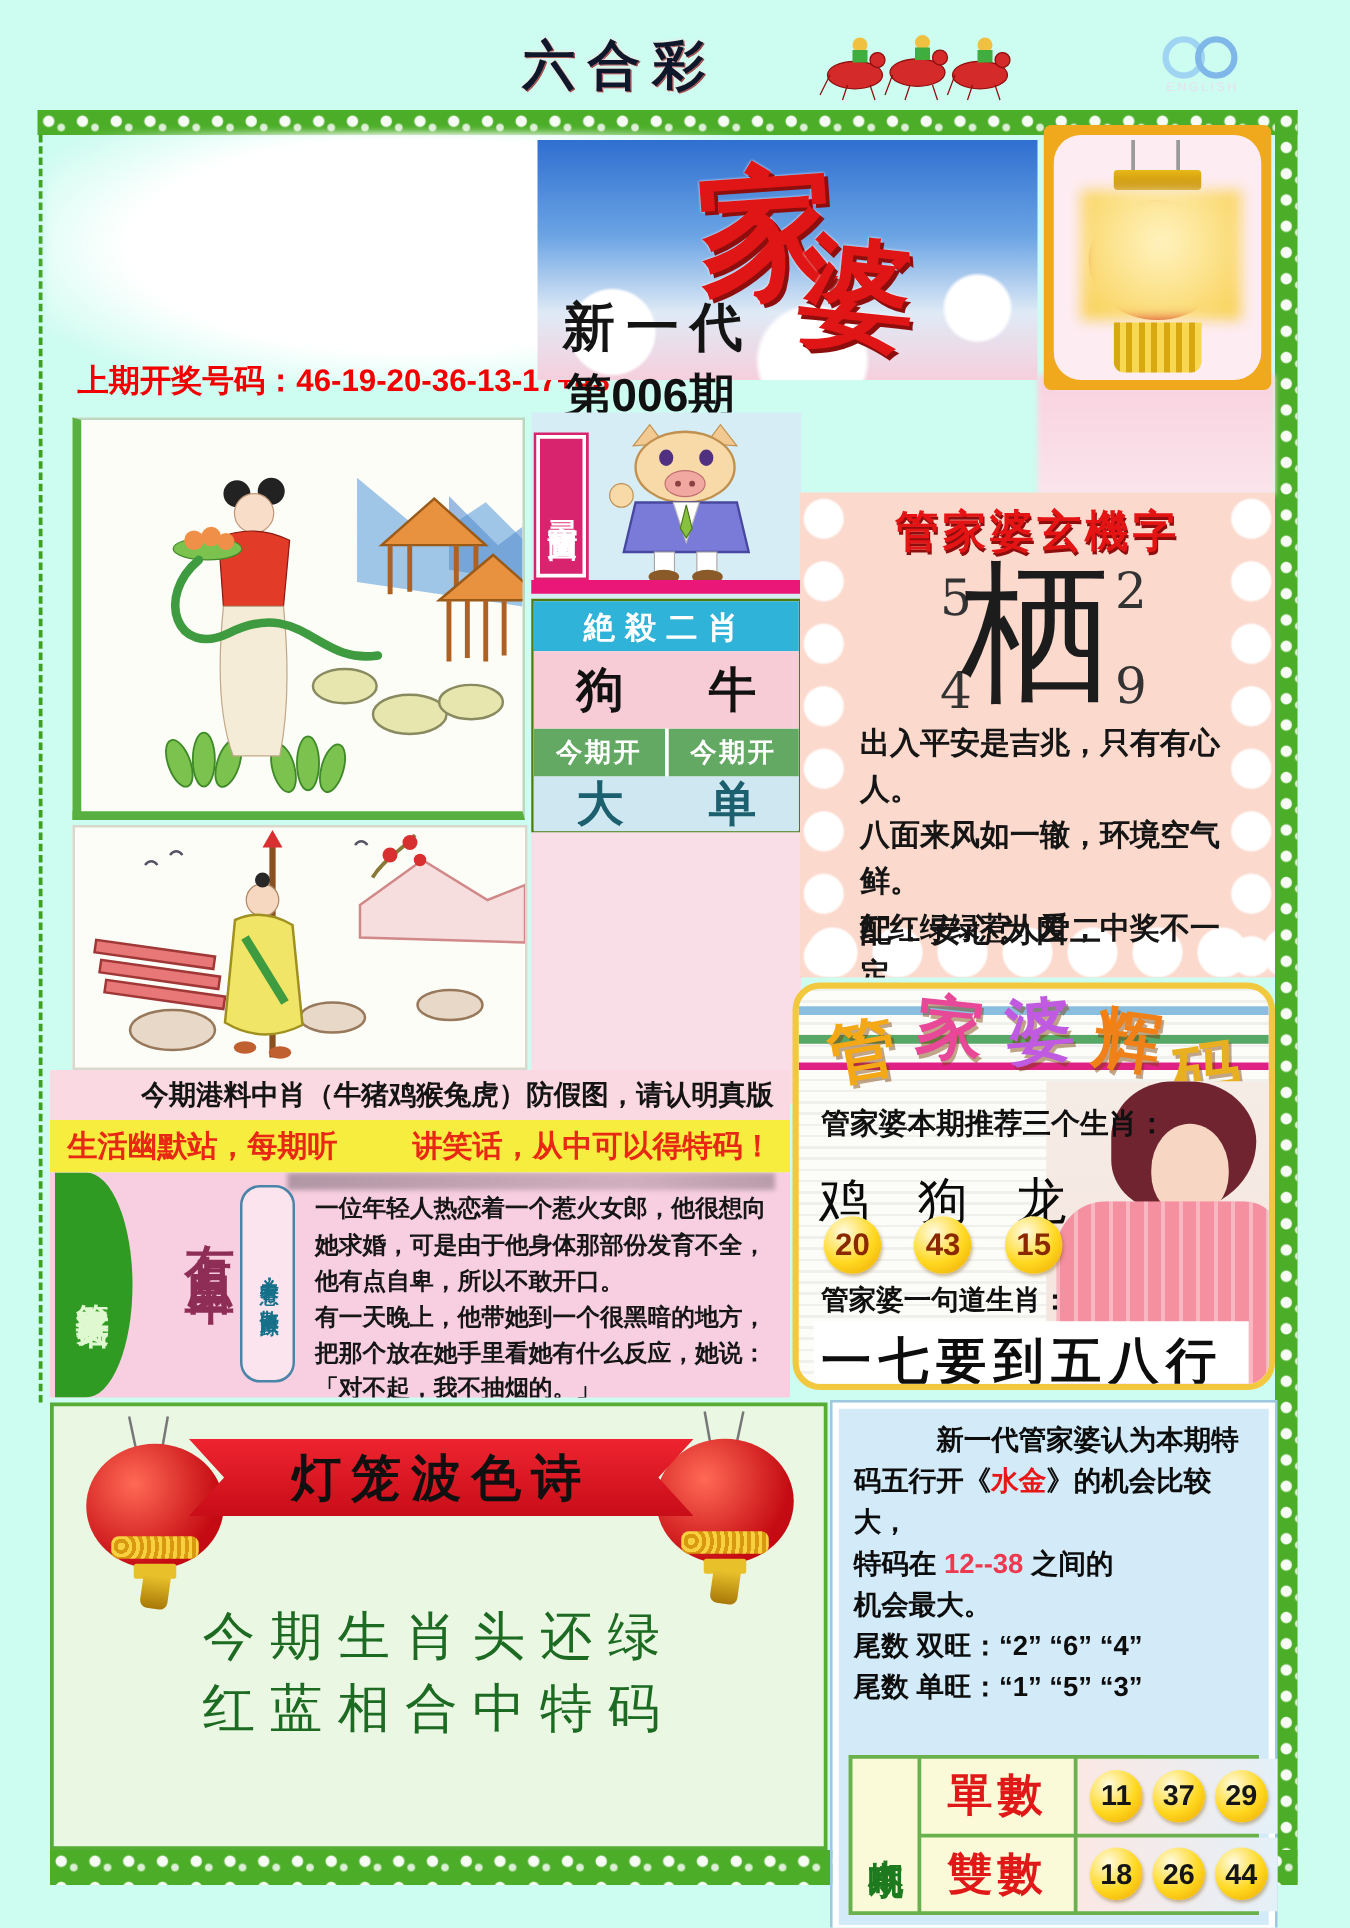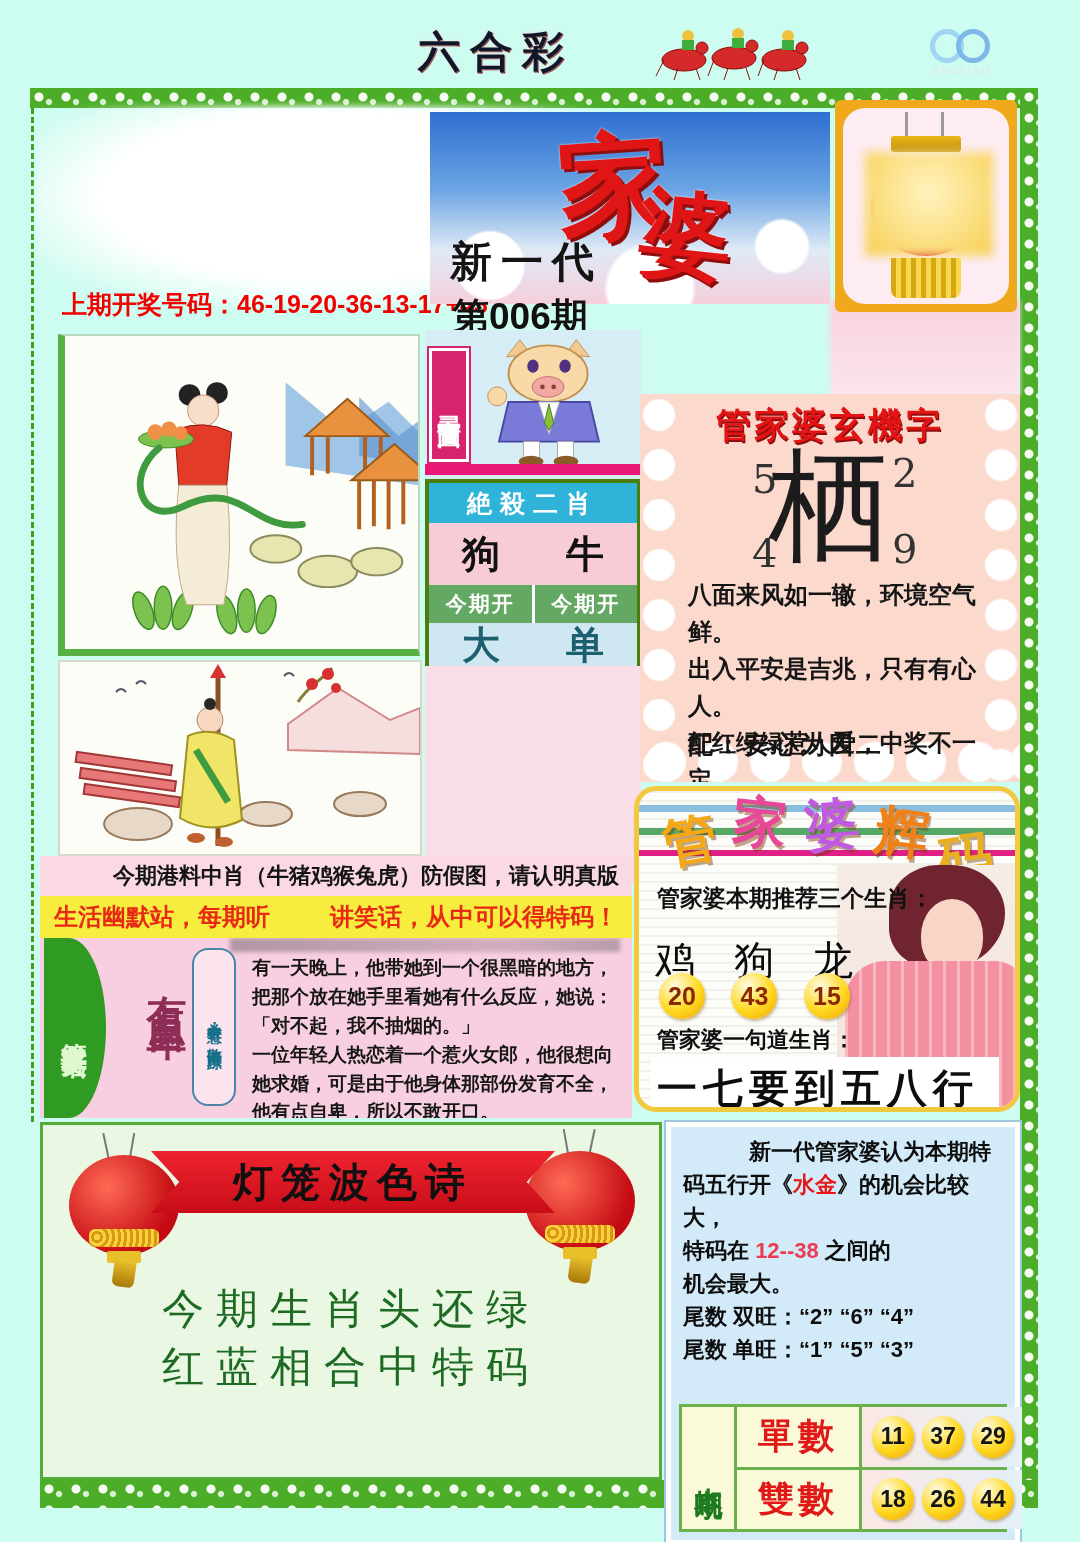--- a/index.html
+++ b/index.html
@@ -55,21 +55,21 @@
   
   .fairy-frame{left:58px;top:334px;width:362px;height:322px;background:#fdfdf8;
     border-left:7px solid #58b040;border-bottom:7px solid #58b040;border-top:2px solid #bcd8c0;border-right:2px solid #bcd8c0;box-sizing:border-box;}
   
   .mid-bg{left:425px;top:330px;width:216px;height:336px;background:#d6edf5;}
   .treasure{left:429px;top:348px;width:40px;height:114px;background:#d8246e;box-shadow:inset 0 0 0 3px #fff,0 0 0 2px #d8246e;
     color:#fff;writing-mode:vertical-rl;text-orientation:upright;font-size:24px;font-weight:bold;letter-spacing:6px;
     display:flex;align-items:center;justify-content:center;}
   .pig-box{left:474px;top:336px;width:150px;height:132px;}
   .divider{left:425px;top:464px;width:216px;height:11px;background:#ea1778;}
-  .kill-box{left:425px;top:479px;width:216px;height:187px;background:#fff;border:4px solid #4d7c0f;box-sizing:border-box;font-weight:bold;}
+  .kill-box{left:425px;top:479px;width:216px;height:187px;background:#fff;border:2px solid #4d7c0f;box-sizing:border-box;font-weight:bold;}
   .kill-header{height:40px;background:#2fb3d9;color:#fff;font-size:25px;letter-spacing:8px;display:flex;align-items:center;justify-content:center;}
   .kill-animals{height:62px;background:#f8ccd6;display:flex;align-items:center;justify-content:space-around;font-size:38px;color:#111;font-family:"DejaVu Serif",serif;}
   .kill-cols{height:38px;display:flex;gap:3px;background:#fff;}
   .kill-cols div{flex:1;background:#63a863;color:#fff;font-size:21px;letter-spacing:2px;display:flex;align-items:center;justify-content:center;}
   .kill-vals{height:44px;background:#cfe7f0;display:flex;}
   .kill-vals div{flex:1;color:#1c5f6e;font-size:38px;display:flex;align-items:center;justify-content:center;font-family:"DejaVu Serif",serif;}
   .pink-empty{left:425px;top:666px;width:216px;height:217px;background:#f9dde7;}
   
   .mystic{left:640px;top:394px;width:380px;height:388px;background:#fbd9cd;overflow:hidden;}
   .dots-v{top:0;width:38px;height:100%;background-image:radial-gradient(circle 16px at 19px 21px,#fff 15px,rgba(255,255,255,0) 17px);background-size:38px 50px;background-repeat:repeat-y;}
@@ -291,22 +291,22 @@
   <div class="abs dots-v" style="left:0;"></div>
   <div class="abs dots-v" style="right:0;"></div>
   <div class="abs dots-b"></div>
   <div class="abs mystic-title">管家婆玄機字</div>
   <div class="abs mcorner m-tl">5</div>
   <div class="abs mcorner m-tr">2</div>
   <div class="abs mcorner m-bl">4</div>
   <div class="abs mcorner m-br">9</div>
   <div class="abs mystic-char">栖</div>
   <div class="abs mystic-verse">
+    <div>出入平安是吉兆，只有有心人。</div>
     <div>八面来风如一辙，环境空气鲜。</div>
-    <div>出入平安是吉兆，只有有心人。</div>
     <div>红红绿绿惹人爱，中奖不一定。</div>
 
   </div>
   <div class="abs mystic-pair">配：安心为四二</div>
 </div>
 
 <div class="abs" style="left:58px;top:660px;width:364px;height:196px;background:#fdfdf8;border:2px solid #d8d8cc;box-sizing:border-box;">
   <svg width="100%" height="100%" viewBox="0 0 360 192">
     <path d="M228 62 L278 26 L330 58 L360 46 L360 92 L228 88 Z" fill="#f6dede" stroke="#d08888" stroke-width="2"></path>
     <path d="M238 40 C248 24 262 18 272 6" fill="none" stroke="#8a7838" stroke-width="3"></path>
@@ -340,22 +340,22 @@
   <span>生活幽默站，每期听</span>
   <span>讲笑话，从中可以得特码！</span>
 </div>
 
 <div class="abs joke">
   <div class="abs joke-smudge"></div>
   <div class="abs joke-strip">管家婆讲笑话</div>
   <div class="abs joke-title">有点自卑</div>
   <div class="abs joke-note">关中有意，敬请跟踪</div>
   <div class="abs joke-body">
+    <p>一位年轻人热恋着一个惹火女郎，他很想向她求婚，可是由于他身体那部份发育不全，他有点自卑，所以不敢开口。</p>
     <p>有一天晚上，他带她到一个很黑暗的地方，把那个放在她手里看她有什么反应，她说：「对不起，我不抽烟的。」</p>
-    <p>一位年轻人热恋着一个惹火女郎，他很想向她求婚，可是由于他身体那部份发育不全，他有点自卑，所以不敢开口。</p>
   </div>
 </div>
 
 <div class="abs poem-panel">
   <div class="abs cny-lan lan-left">
     <div class="lan-str" style="left:40px;transform:rotate(-12deg);"></div>
     <div class="lan-str" style="left:66px;transform:rotate(10deg);"></div>
     <div class="lan-body"></div>
       <div class="lan-gold"></div>
       <div class="lan-neck"></div>

